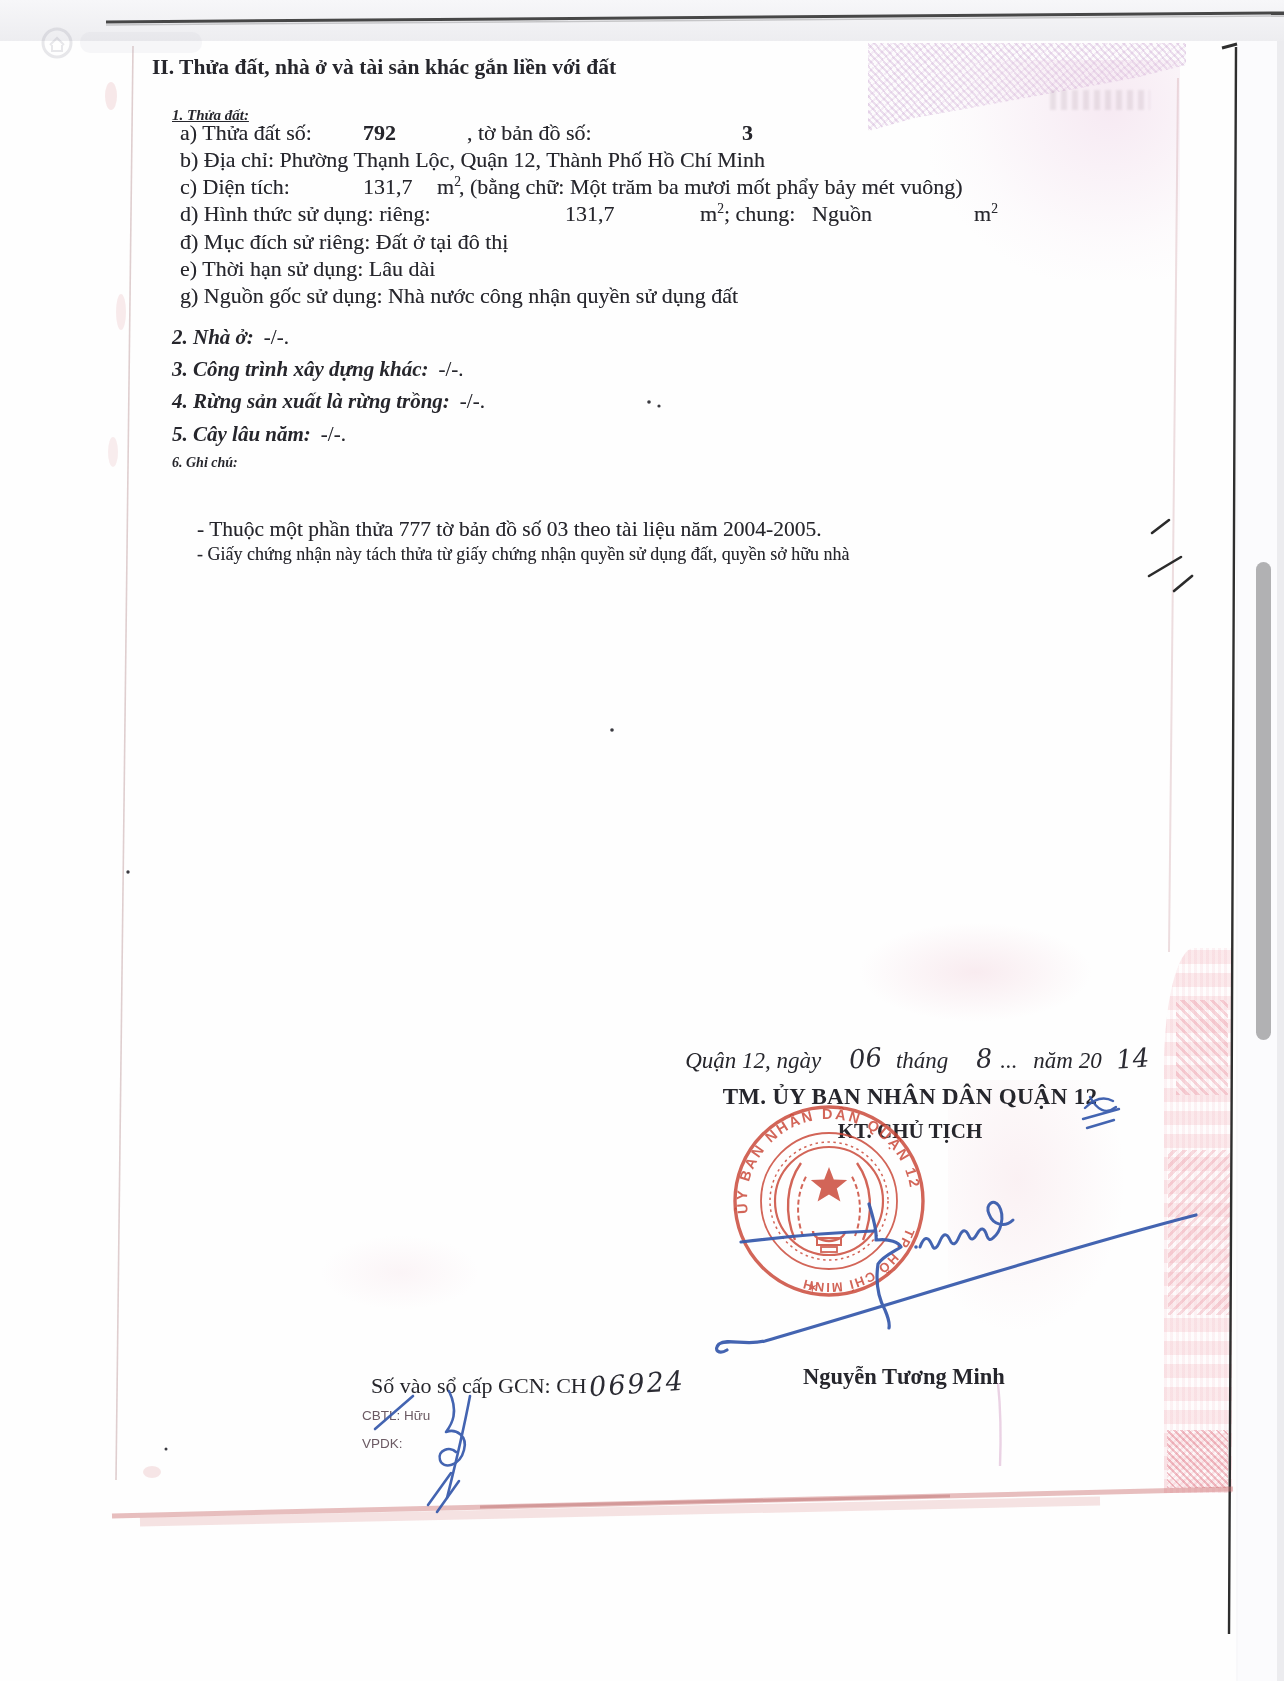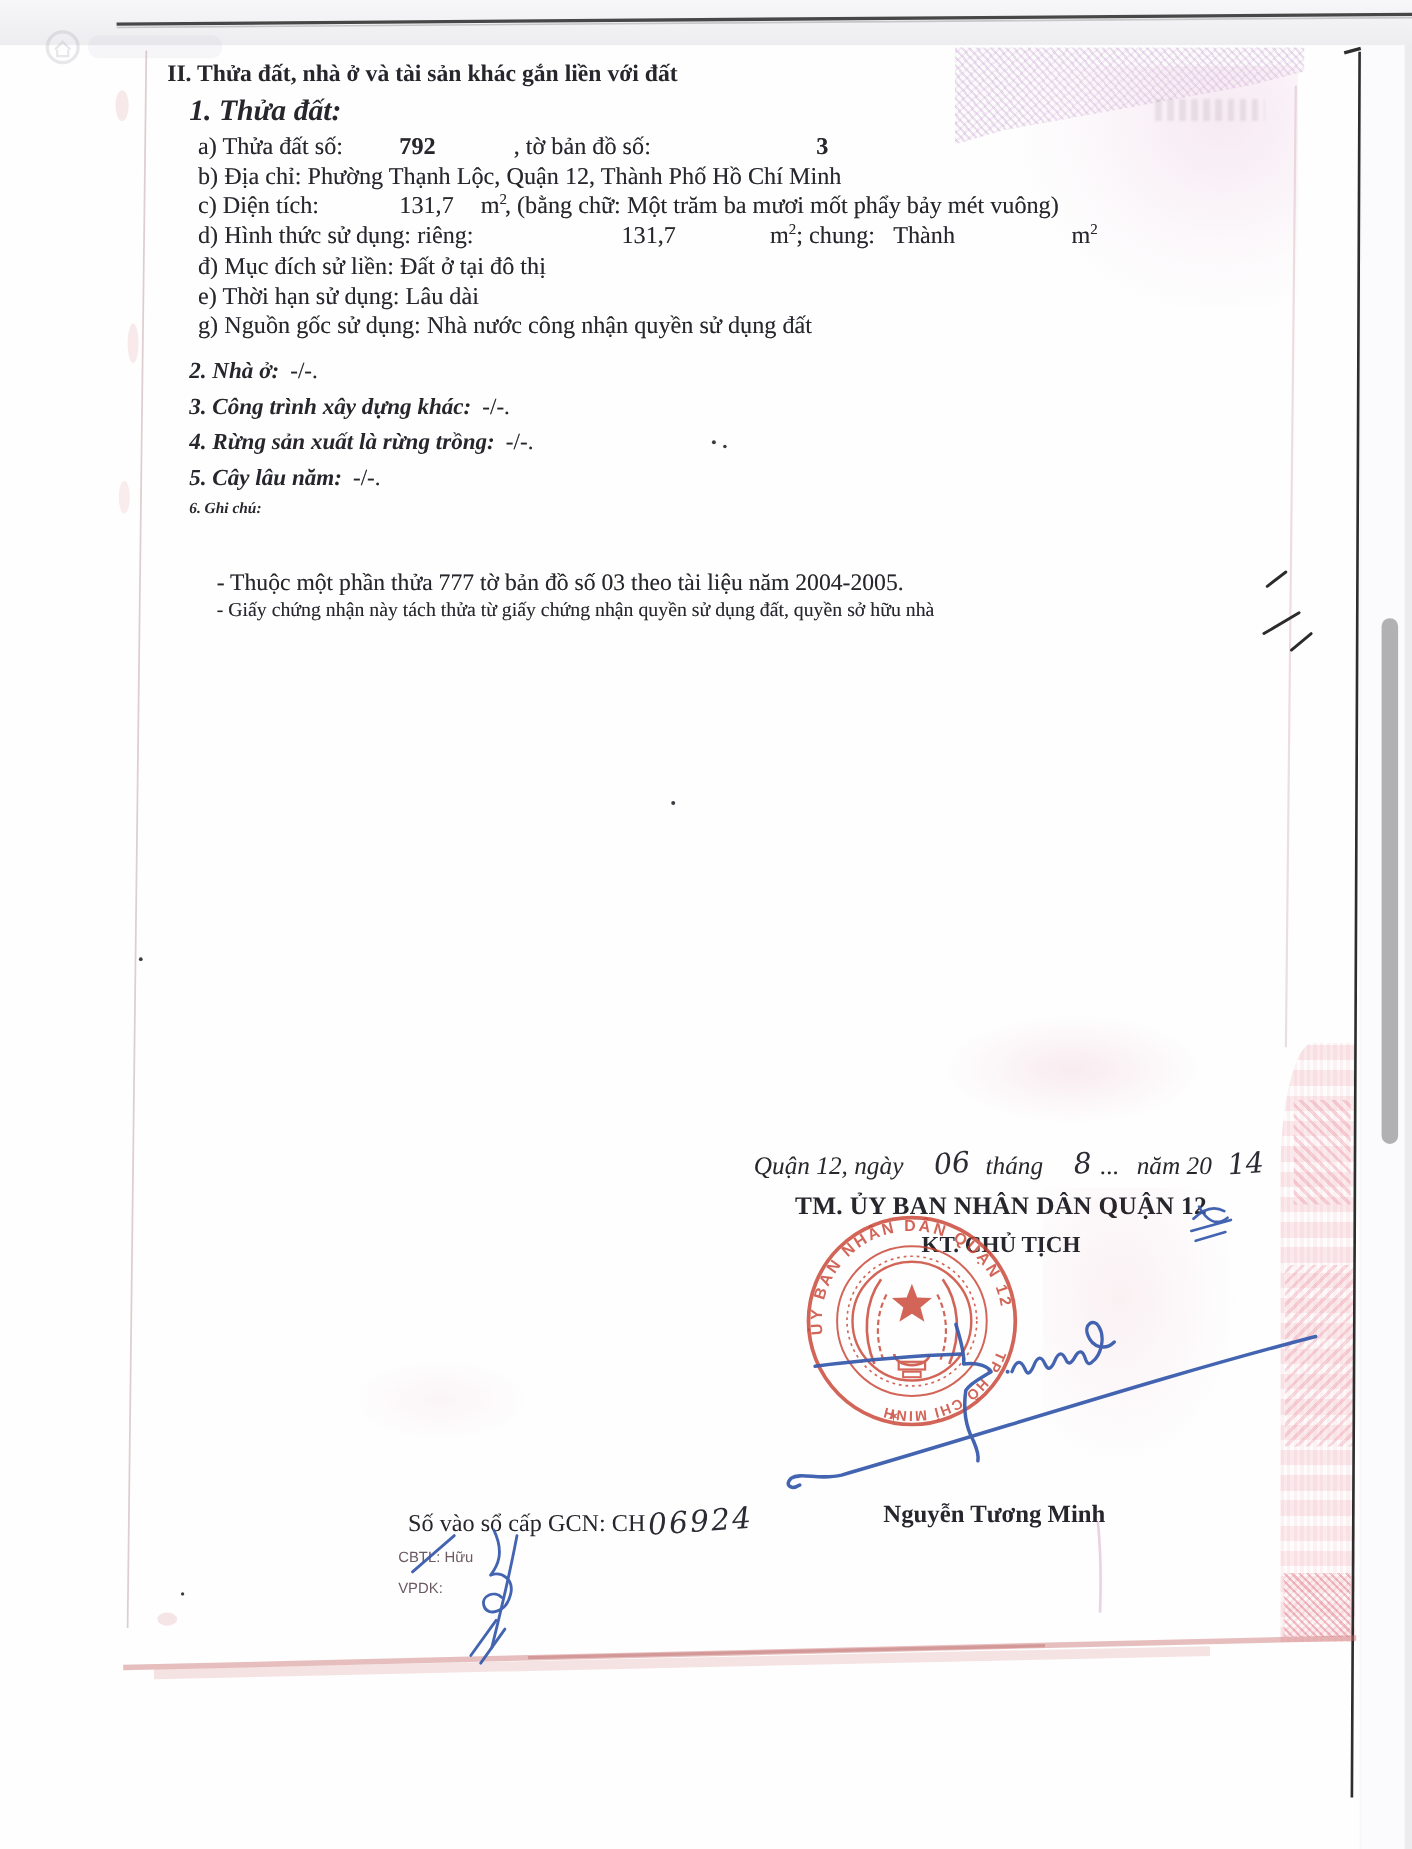--- a/index.html
+++ b/index.html
@@ -54,21 +54,21 @@
   <div class="tex" style="left:1168px;top:1150px;width:62px;height:165px;opacity:.8;
               background:repeating-linear-gradient(-45deg,rgba(236,158,170,.45) 0 3px,rgba(252,240,242,.28) 3px 7px);"></div>
   <div class="tex" style="left:1167px;top:1430px;width:61px;height:58px;opacity:.85;
               background:repeating-linear-gradient(45deg,rgba(230,148,160,.65) 0 2px,rgba(253,244,245,.5) 2px 5px),
                          repeating-linear-gradient(-45deg,rgba(230,148,160,.45) 0 2px,transparent 2px 5px);"></div>
   <div class="tex" style="left:320px;top:1235px;width:160px;height:75px;
               background:radial-gradient(ellipse at 50% 50%,rgba(238,200,214,.18),transparent 70%);"></div>
 
   <div class="tline bold" style="left:152px;top:55px;font-size:21.5px;">II. Thửa đất, nhà ở và tài sản khác gắn liền với đất</div>
 
-  <div class="tline bi" style="left:172px;top:85px;font-size:27px;">1. Thửa đất:</div>
+  <div class="tline bi" style="left:172px;top:107px;font-size:15px;text-decoration:underline;">1. Thửa đất:</div>
 
   <div class="tline body-text" style="left:180px;top:120px;width:900px;">
     <span class="part" style="left:0;">a) Thửa đất số:</span>
     <span class="part bold" style="left:183px;">792</span>
     <span class="part" style="left:287px;">, tờ bản đồ số:</span>
     <span class="part bold" style="left:562px;">3</span>
   </div>
 
   <div class="tline body-text" style="left:180px;top:147px;">b) Địa chỉ:  Phường Thạnh Lộc, Quận 12, Thành Phố Hồ Chí Minh</div>
 
@@ -76,25 +76,25 @@
     <span class="part" style="left:0;">c) Diện tích:</span>
     <span class="part" style="left:183px;">131,7</span>
     <span class="part" style="left:257px;"><span>m</span><span class="sup">2</span></span>
     <span class="part" style="left:279px;">, (bằng chữ: Một trăm ba mươi mốt phẩy bảy mét vuông)</span>
   </div>
 
   <div class="tline body-text" style="left:180px;top:201px;width:1000px;">
     <span class="part" style="left:0;">d) Hình thức sử dụng: riêng:</span>
     <span class="part" style="left:385px;">131,7</span>
     <span class="part" style="left:520px;"><span>m</span><span class="sup">2</span><span>; chung:</span></span>
-    <span class="part" style="left:632px;">Thành</span>
+    <span class="part" style="left:632px;">Nguồn</span>
     <span class="part" style="left:794px;"><span>m</span><span class="sup">2</span></span>
   </div>
 
-  <div class="tline body-text" style="left:180px;top:229px;">đ) Mục đích sử liền:  Đất ở tại đô thị</div>
+  <div class="tline body-text" style="left:180px;top:229px;">đ) Mục đích sử riêng:  Đất ở tại đô thị</div>
   <div class="tline body-text" style="left:180px;top:256px;">e) Thời hạn sử dụng:  Lâu dài</div>
   <div class="tline body-text" style="left:180px;top:283px;">g) Nguồn gốc sử dụng:  Nhà nước công nhận quyền sử dụng đất</div>
 
   <div class="tline" style="left:172px;top:325px;font-size:21px;">
     <span class="bi">2. Nhà ở:</span><span class="body-text" style="margin-left:10px;font-size:21px;">-/-.</span>
   </div>
   <div class="tline" style="left:172px;top:357px;font-size:21px;">
     <span class="bi">3. Công trình xây dựng khác:</span><span class="body-text" style="margin-left:10px;font-size:21px;">-/-.</span>
   </div>
   <div class="tline" style="left:172px;top:389px;font-size:21px;">

